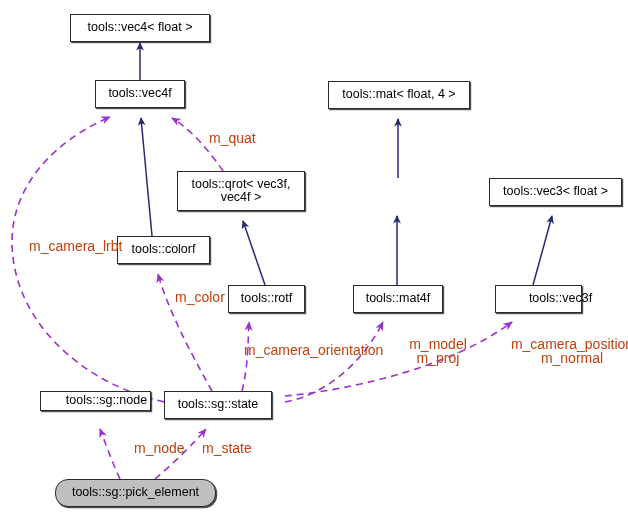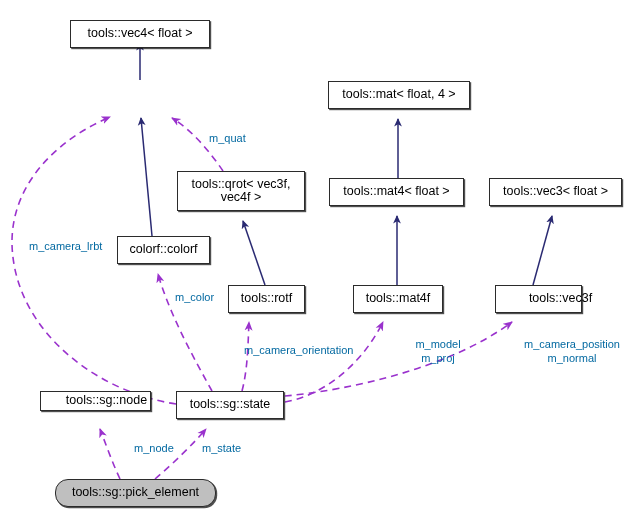--- a/index.html
+++ b/index.html
@@ -35,23 +35,23 @@
     text-align: center;
     white-space: pre;
     box-shadow: 1.2px 1.2px 0 0 rgba(20,20,20,0.75);
   }
   .node-box.highlight {
     background: #bfbfbf;
     border-radius: 13px;
   }
   .edge-label {
     position: absolute;
-    font-size: 11px;
+    font-size: 14px;
     line-height: 14px;
-    color: #0369a1;
+    color: #c2410c;
     white-space: pre;
     text-align: center;
     padding-left: 13px;
   }
   svg.edges {
     position: absolute;
     left: 0;
     top: 0;
     width: 628px;
     height: 512px;
@@ -87,43 +87,43 @@
       <path d="M176,404 C96,392 14,330 12,244 C11,182 60,138 110,117"></path>
       <path d="M212,391 C196,362 170,316 158,274"></path>
       <path d="M242,391 C248,368 248,342 249,322"></path>
       <path d="M285,402 C320,396 360,368 383,322"></path>
       <path d="M285,396 C350,390 450,368 512,322"></path>
       <path d="M120,479 C112,462 105,442 100,429"></path>
       <path d="M155,479 C175,462 195,442 206,429"></path>
     </g>
   </svg>
 
-  <div class="node-box" style="left:70px; top:20px; width:140px; height:28px;">tools::vec4&lt; float &gt;</div>
+  <div class="node-box" style="left:70px; top:14px; width:140px; height:28px;">tools::vec4&lt; float &gt;</div>
 
+  <div class="node-box" style="left:95px; top:80px; width:90px; height:28px;">tools::vec4f</div>
 
   <div class="node-box" style="left:177px; top:171px; width:128px; height:40px;">tools::qrot&lt; vec3f,
 vec4f &gt;</div>
 
-  <div class="node-box" style="left:117px; top:236px; width:93px; height:28px;">colorf::colorf</div>
+  <div class="node-box" style="left:117px; top:236px; width:93px; height:28px;">tools::colorf</div>
 
   <div class="node-box" style="left:228px; top:285px; width:77px; height:28px;">tools::rotf</div>
 
   <div class="node-box" style="left:328px; top:81px; width:142px; height:28px;">tools::mat&lt; float, 4 &gt;</div>
 
-  <div class="node-box" style="left:329px; top:178px; width:135px; height:28px;">tools::mat4&lt; float &gt;</div>
 
   <div class="node-box" style="left:489px; top:178px; width:133px; height:28px;">tools::vec3&lt; float &gt;</div>
 
   <div class="node-box" style="left:353px; top:285px; width:90px; height:28px;">tools::mat4f</div>
 
   <div class="node-box" style="left:495px; top:285px; width:87px; height:28px;padding-left:44px;">tools::vec3f</div>
 
   <div class="node-box" style="left:40px; top:391px; width:111px; height:20px;padding-left:22px;">tools::sg::node</div>
 
-  <div class="node-box" style="left:176px; top:391px; width:108px; height:28px;">tools::sg::state</div>
+  <div class="node-box" style="left:164px; top:391px; width:108px; height:28px;">tools::sg::state</div>
 
   <div class="node-box highlight" style="left:55px; top:479px; width:161px; height:28px;">tools::sg::pick_element</div>
 
   <div class="edge-label" style="left:196px; top:131px; text-align:left;">m_quat</div>
 
   <div class="edge-label" style="left:16px; top:239px; text-align:left;">m_camera_lrbt</div>
 
   <div class="edge-label" style="left:162px; top:290px; text-align:left;">m_color</div>
 
   <div class="edge-label" style="left:231px; top:343px; text-align:right;">m_camera_orientation</div>

